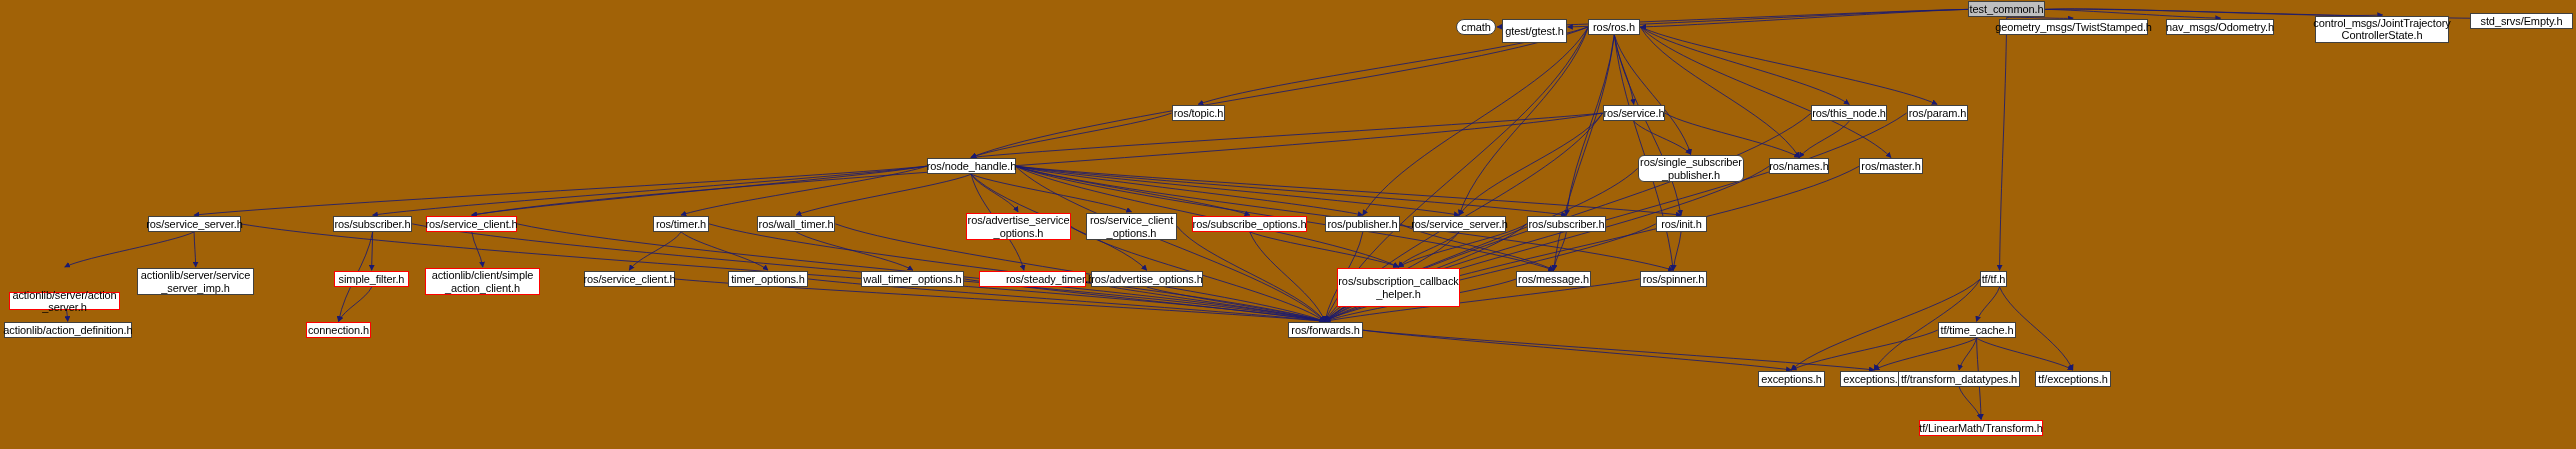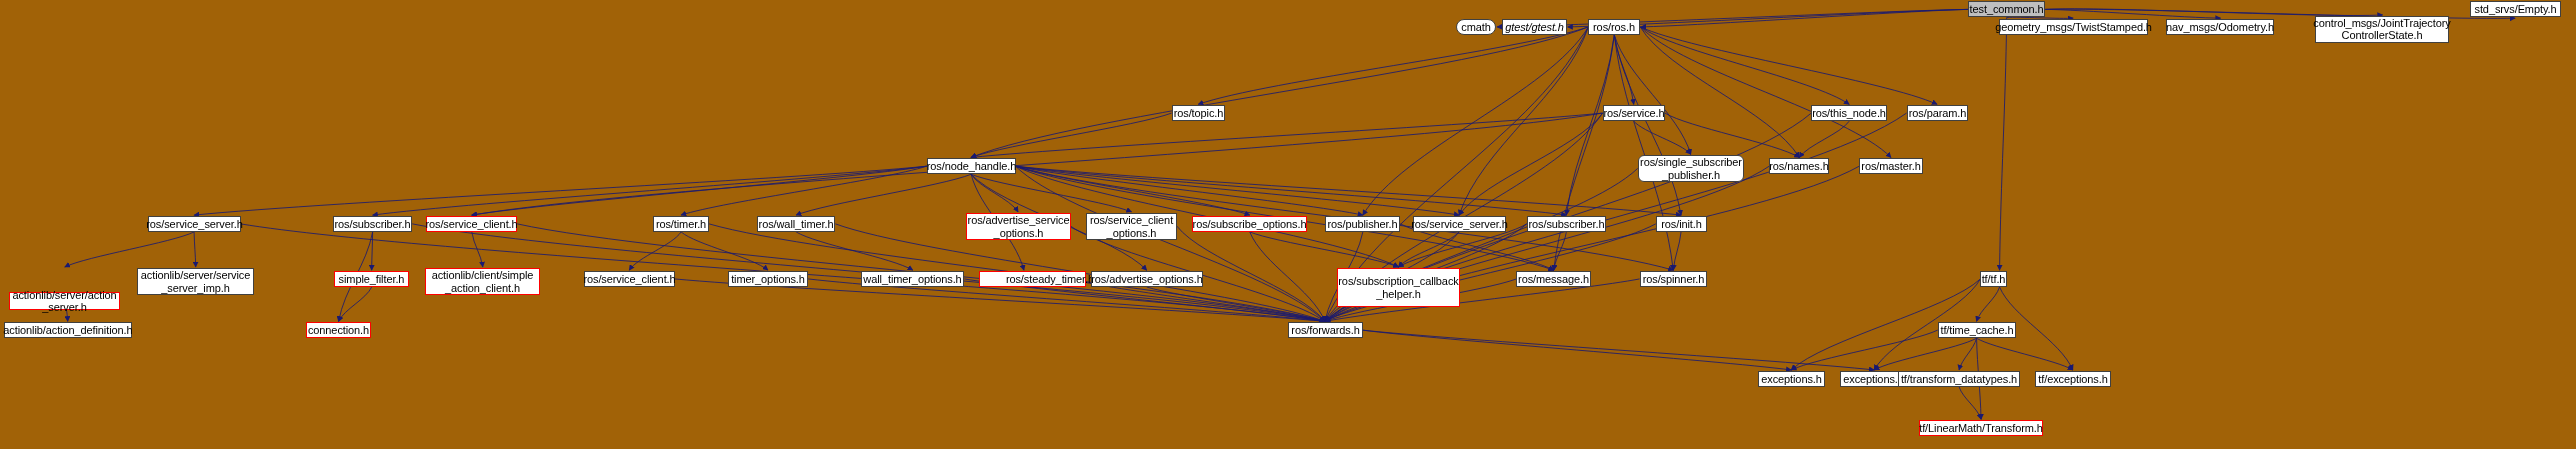--- a/index.html
+++ b/index.html
@@ -149,27 +149,27 @@
         <path d="M3050,522 C3045.275,539.889 3027.725,553.111 3023,571"></path>
         <path d="M3050,522 C3075.9875,537.702 3172.5125,555.298 3198.5,571"></path>
         <path d="M3050,522 C3051.225,568.749 3055.775,600.251 3057,647"></path>
         <path d="M3023,597 C3028.95,615.138 3051.05,628.862 3057,647"></path>
       </g>
   </svg>
 
   <div id="node-layer">
       <div class="node root" style="left: 1968px; top: 1.3px; width: 77px; height: 16px;">test_common.h</div>
       <div class="node" style="left: 1456px; top: 19px; width: 40px; height: 16px; border-radius: 8px;">cmath</div>
-      <div class="node" style="left: 1502px; top: 19px; width: 65px; height: 16px; font-style: italic;">gtest/gtest.h</div>
+      <div class="node" style="left: 1502px; top: 19px; width: 65px; height: 24px;">gtest/gtest.h</div>
       <div class="node" style="left: 1588px; top: 19px; width: 52px; height: 16px;">ros/ros.h</div>
       <div class="node" style="left: 1999px; top: 19px; width: 149px; height: 16px;">geometry_msgs/TwistStamped.h</div>
       <div class="node" style="left: 2166px; top: 19px; width: 108px; height: 16px;">nav_msgs/Odometry.h</div>
       <div class="node" style="left: 2315px; top: 15.6px; width: 134px; height: 27px;">control_msgs/JointTrajectory
 ControllerState.h</div>
-      <div class="node" style="left: 2470px; top: 1px; width: 91px; height: 16px; text-align: right;">std_srvs/Empty.h</div>
+      <div class="node" style="left: 2470px; top: 13px; width: 103px; height: 16px; text-align: right;">std_srvs/Empty.h</div>
       <div class="node" style="left: 1172px; top: 105px; width: 53px; height: 16px;">ros/topic.h</div>
       <div class="node" style="left: 1603px; top: 105px; width: 62px; height: 16px;">ros/service.h</div>
       <div class="node" style="left: 1811px; top: 105px; width: 76px; height: 16px;">ros/this_node.h</div>
       <div class="node" style="left: 1907px; top: 105px; width: 61px; height: 16px;">ros/param.h</div>
       <div class="node" style="left: 927px; top: 158px; width: 89px; height: 16px;">ros/node_handle.h</div>
       <div class="node" style="left: 1638px; top: 155px; width: 106px; height: 27px; border-radius: 6px;">ros/single_subscriber
 _publisher.h</div>
       <div class="node" style="left: 1769px; top: 158px; width: 60px; height: 16px;">ros/names.h</div>
       <div class="node" style="left: 1859px; top: 158px; width: 64px; height: 16px;">ros/master.h</div>
       <div class="node" style="left: 148px; top: 216px; width: 93px; height: 16px;">ros/service_server.h</div>

